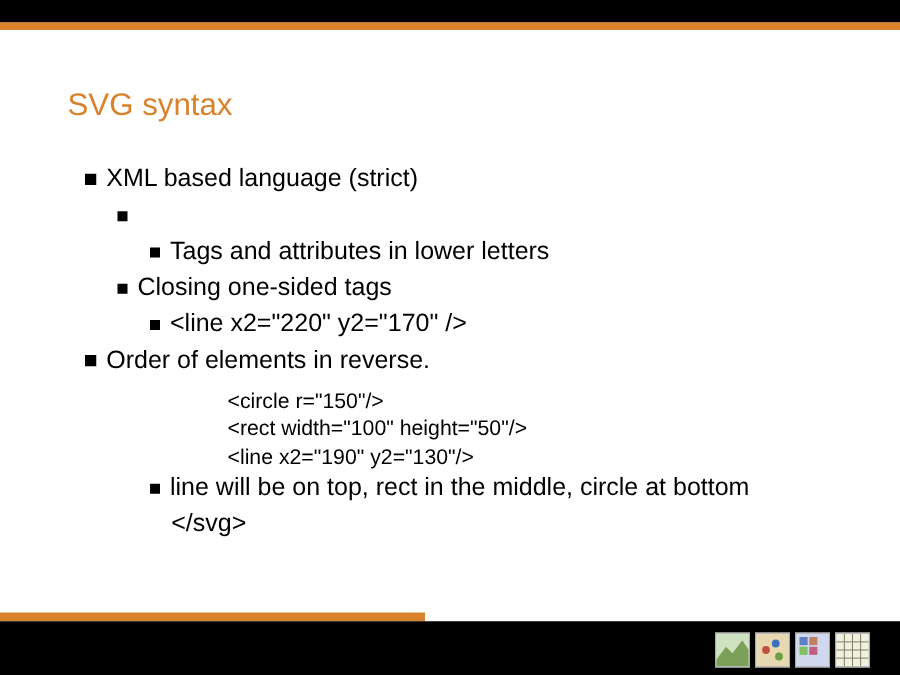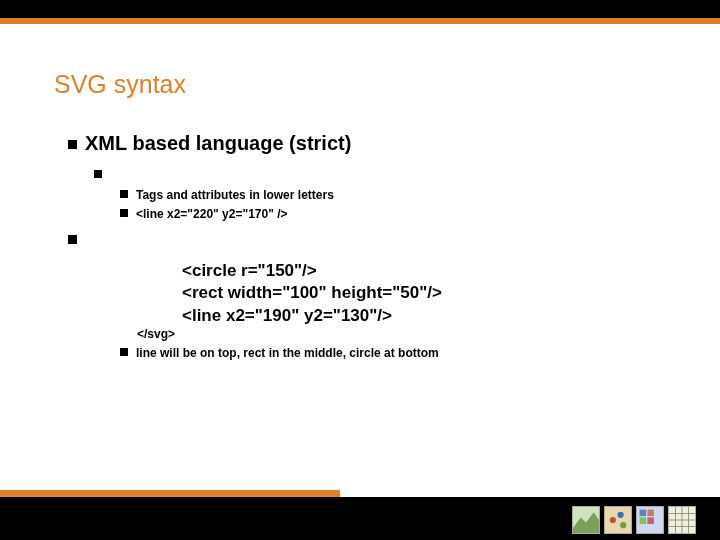--- a/index.html
+++ b/index.html
@@ -40,25 +40,24 @@
     color: #d9822b;
     font-weight: 400;
   }
   .content {
     position: absolute;
     top: 130px;
     left: 68px;
     right: 30px;
     font-size: 20px;
     line-height: 1.3;
-    font-weight: bold;
   }
   .b1 { margin: 0 0 3px 0; }
   .b2 { margin: 0 0 3px 26px; }
-  .b3 { margin: 0 0 3px 52px; font-size: 12px; }
+  .b3 { margin: 0 0 3px 52px; font-size: 20px; }
   .b4 { margin: 0 0 1px 78px; font-size: 17px; line-height: 1.25; }
   .sq {
     display: inline-block;
     width: 9px; height: 9px;
     background: #000;
     margin-right: 8px;
     vertical-align: 1px;
   }
   .b2 .sq, .b3 .sq, .b4 .sq { width: 8px; height: 8px; }
   .code { font-family: Verdana, Geneva, sans-serif; }
@@ -95,28 +94,29 @@
 <div class="slide">
   <div class="top-black"></div>
   <div class="top-orange"></div>
 
   <div class="title">SVG syntax</div>
 
   <div class="content">
     <div class="b1"><span class="sq"></span><span>XML based language (strict)</span></div>
     <div class="b2"><span class="sq"></span></div>
     <div class="b3"><span class="sq"></span><span>Tags and attributes in lower letters</span></div>
+    <div class="b2"><span class="sq"></span><span>Closing one-sided tags</span></div>
     <div class="b3 code"><span class="sq"></span><span>&lt;line x2="220" y2="170" /&gt;</span></div>
-    <div class="b1"><span class="sq"></span></div>
+    <div class="b1"><span class="sq"></span><span>Order of elements in reverse.</span></div>
     <div style="height:6px"></div>
     <div class="b4 code"><span style="margin-left:36px">&lt;circle r="150"/&gt;</span></div>
     <div class="b4 code"><span style="margin-left:36px">&lt;rect width="100" height="50"/&gt;</span></div>
     <div class="b4 code"><span style="margin-left:36px">&lt;line x2="190" y2="130"/&gt;</span></div>
+    <div class="b3"><span class="sq"></span><span>line will be on top, rect in the middle, circle at bottom</span></div>
     <div class="b3 code"><span style="margin-left:17px">&lt;/svg&gt;</span></div>
-    <div class="b3"><span class="sq"></span><span>line will be on top, rect in the middle, circle at bottom</span></div>
   </div>
 
   <div class="footer-orange"></div>
   <div class="footer-black"></div>
 
   <div class="thumbs">
     <div class="thumb">
         <svg viewBox="0 0 10 10">
           <rect width="10" height="10" fill="#cfe3c0"></rect>
           <path d="M0 8 L3 4 L5 6 L8 2 L10 5 L10 10 L0 10 Z" fill="#7aa05a"></path>

